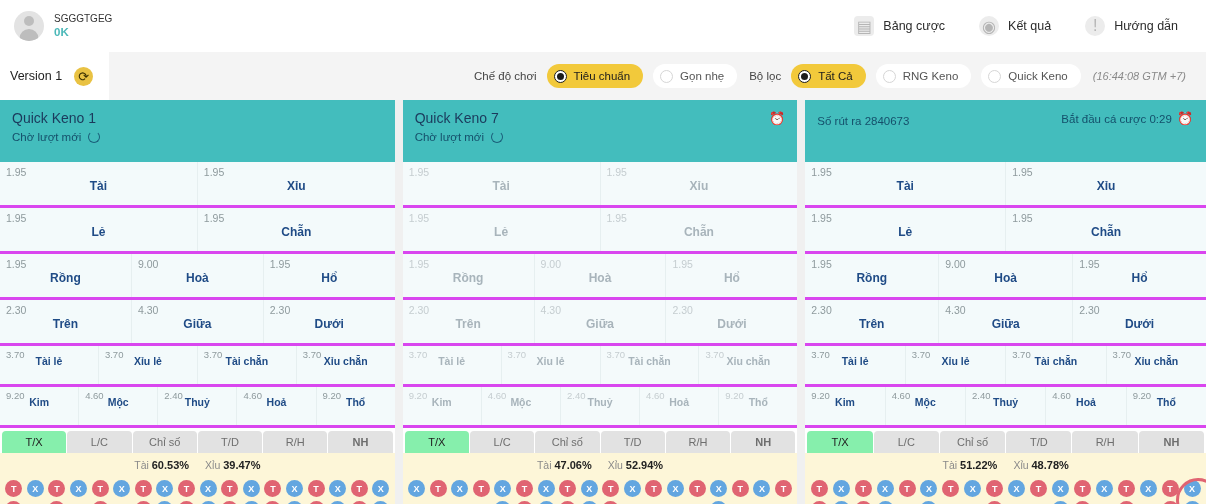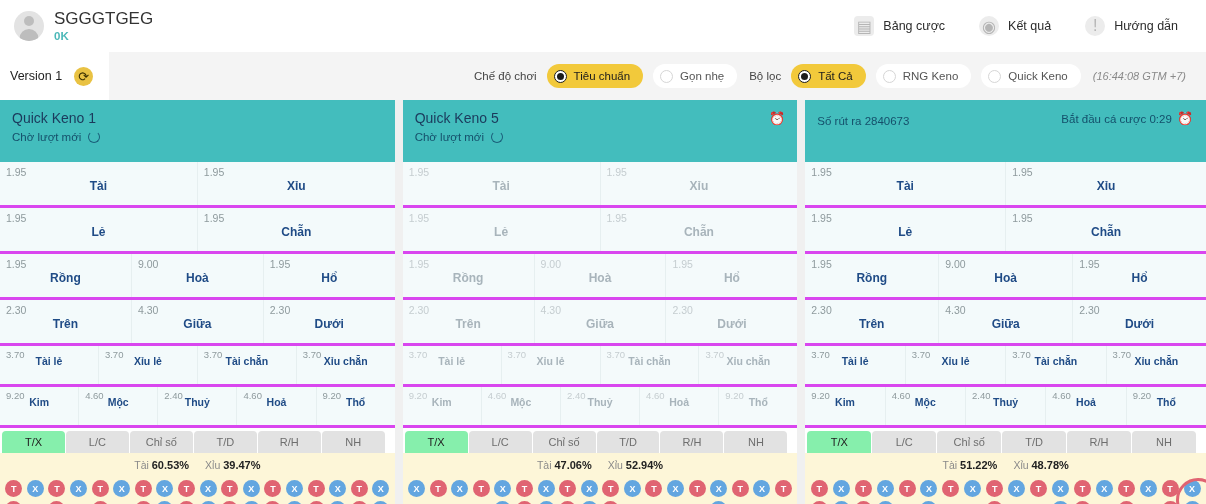--- a/index.html
+++ b/index.html
@@ -26,21 +26,21 @@
     content: ""; position: absolute; left: 50%; top: 5px;
     width: 10px; height: 10px; border-radius: 50%;
     background: #bdbdbd; transform: translateX(-50%);
   }
   .avatar::after {
     content: ""; position: absolute; left: 50%; top: 18px;
     width: 19px; height: 14px; border-radius: 10px 10px 0 0;
     background: #bdbdbd; transform: translateX(-50%);
   }
   .user-texts { line-height: 1.25; }
-  .user-name { font-size: 17px; color: #333; }
+  .user-name { font-size: 10px; color: #333; }
   .user-balance { font-size: 11.5px; color: #4bb8b8; font-weight: bold; }
 
   .topnav { margin-left: auto; display: flex; align-items: center; gap: 34px; padding-right: 14px; }
   .topnav-item { display: flex; align-items: center; gap: 9px; cursor: pointer; }
   .topnav-icon {
     width: 20px; height: 20px; border-radius: 4px;
     background: #ececec; display: flex; align-items: center; justify-content: center;
     color: #b5b5b5;
   }
   .topnav-icon.round { border-radius: 50%; }
@@ -145,21 +145,21 @@
   .card.dim .bet-name { color: #a8b4bb; }
   .card.dim .bet-odds { color: #c5cdd0; }
 
   
   .tabs { display: flex; background: #fff; padding: 3px 2px 0 2px; }
   .tab {
     flex: 1; height: 22px; line-height: 22px; text-align: center;
     font-size: 11px; color: #6e6e6e; background: #e2e2e2;
     border-radius: 4px 4px 0 0; margin-right: 1px; cursor: pointer;
   }
-  .tab:last-child { margin-right: 8px; }
+  .tab:last-child { margin-right: 0; font-weight: bold; }
   .tab.active { background: #86efac; color: #222; }
 
   
   .stats {
     background: #fdf6d8; height: 23px;
     display: flex; align-items: center; justify-content: center; gap: 16px;
   }
   .stat-unit { font-size: 10.5px; color: #8a8a8a; }
   .stat-unit b { color: #222; font-size: 11px; }
 
@@ -395,21 +395,21 @@
         <span class="badge t">T</span>
         <span class="badge x">X</span>
         <span class="badge t">T</span>
         <span class="badge x">X</span>
         <span class="badge t">T</span>
         <span class="badge x">X</span>
       </div>
     </div>
     <div class="card dim">
       <div class="card-header">
-        <div class="card-title">Quick Keno 5</div>
+        <div class="card-title">Quick Keno 7</div>
         <div class="card-sub">
           <span>Chờ lượt mới</span>
           <span class="spinner-ring"></span>
         </div>
         <div class="header-right">
           <span class="alarm-icon">⏰</span>
         </div>
       </div>
       <div class="bet-row">
         <div class="bet-cell">

